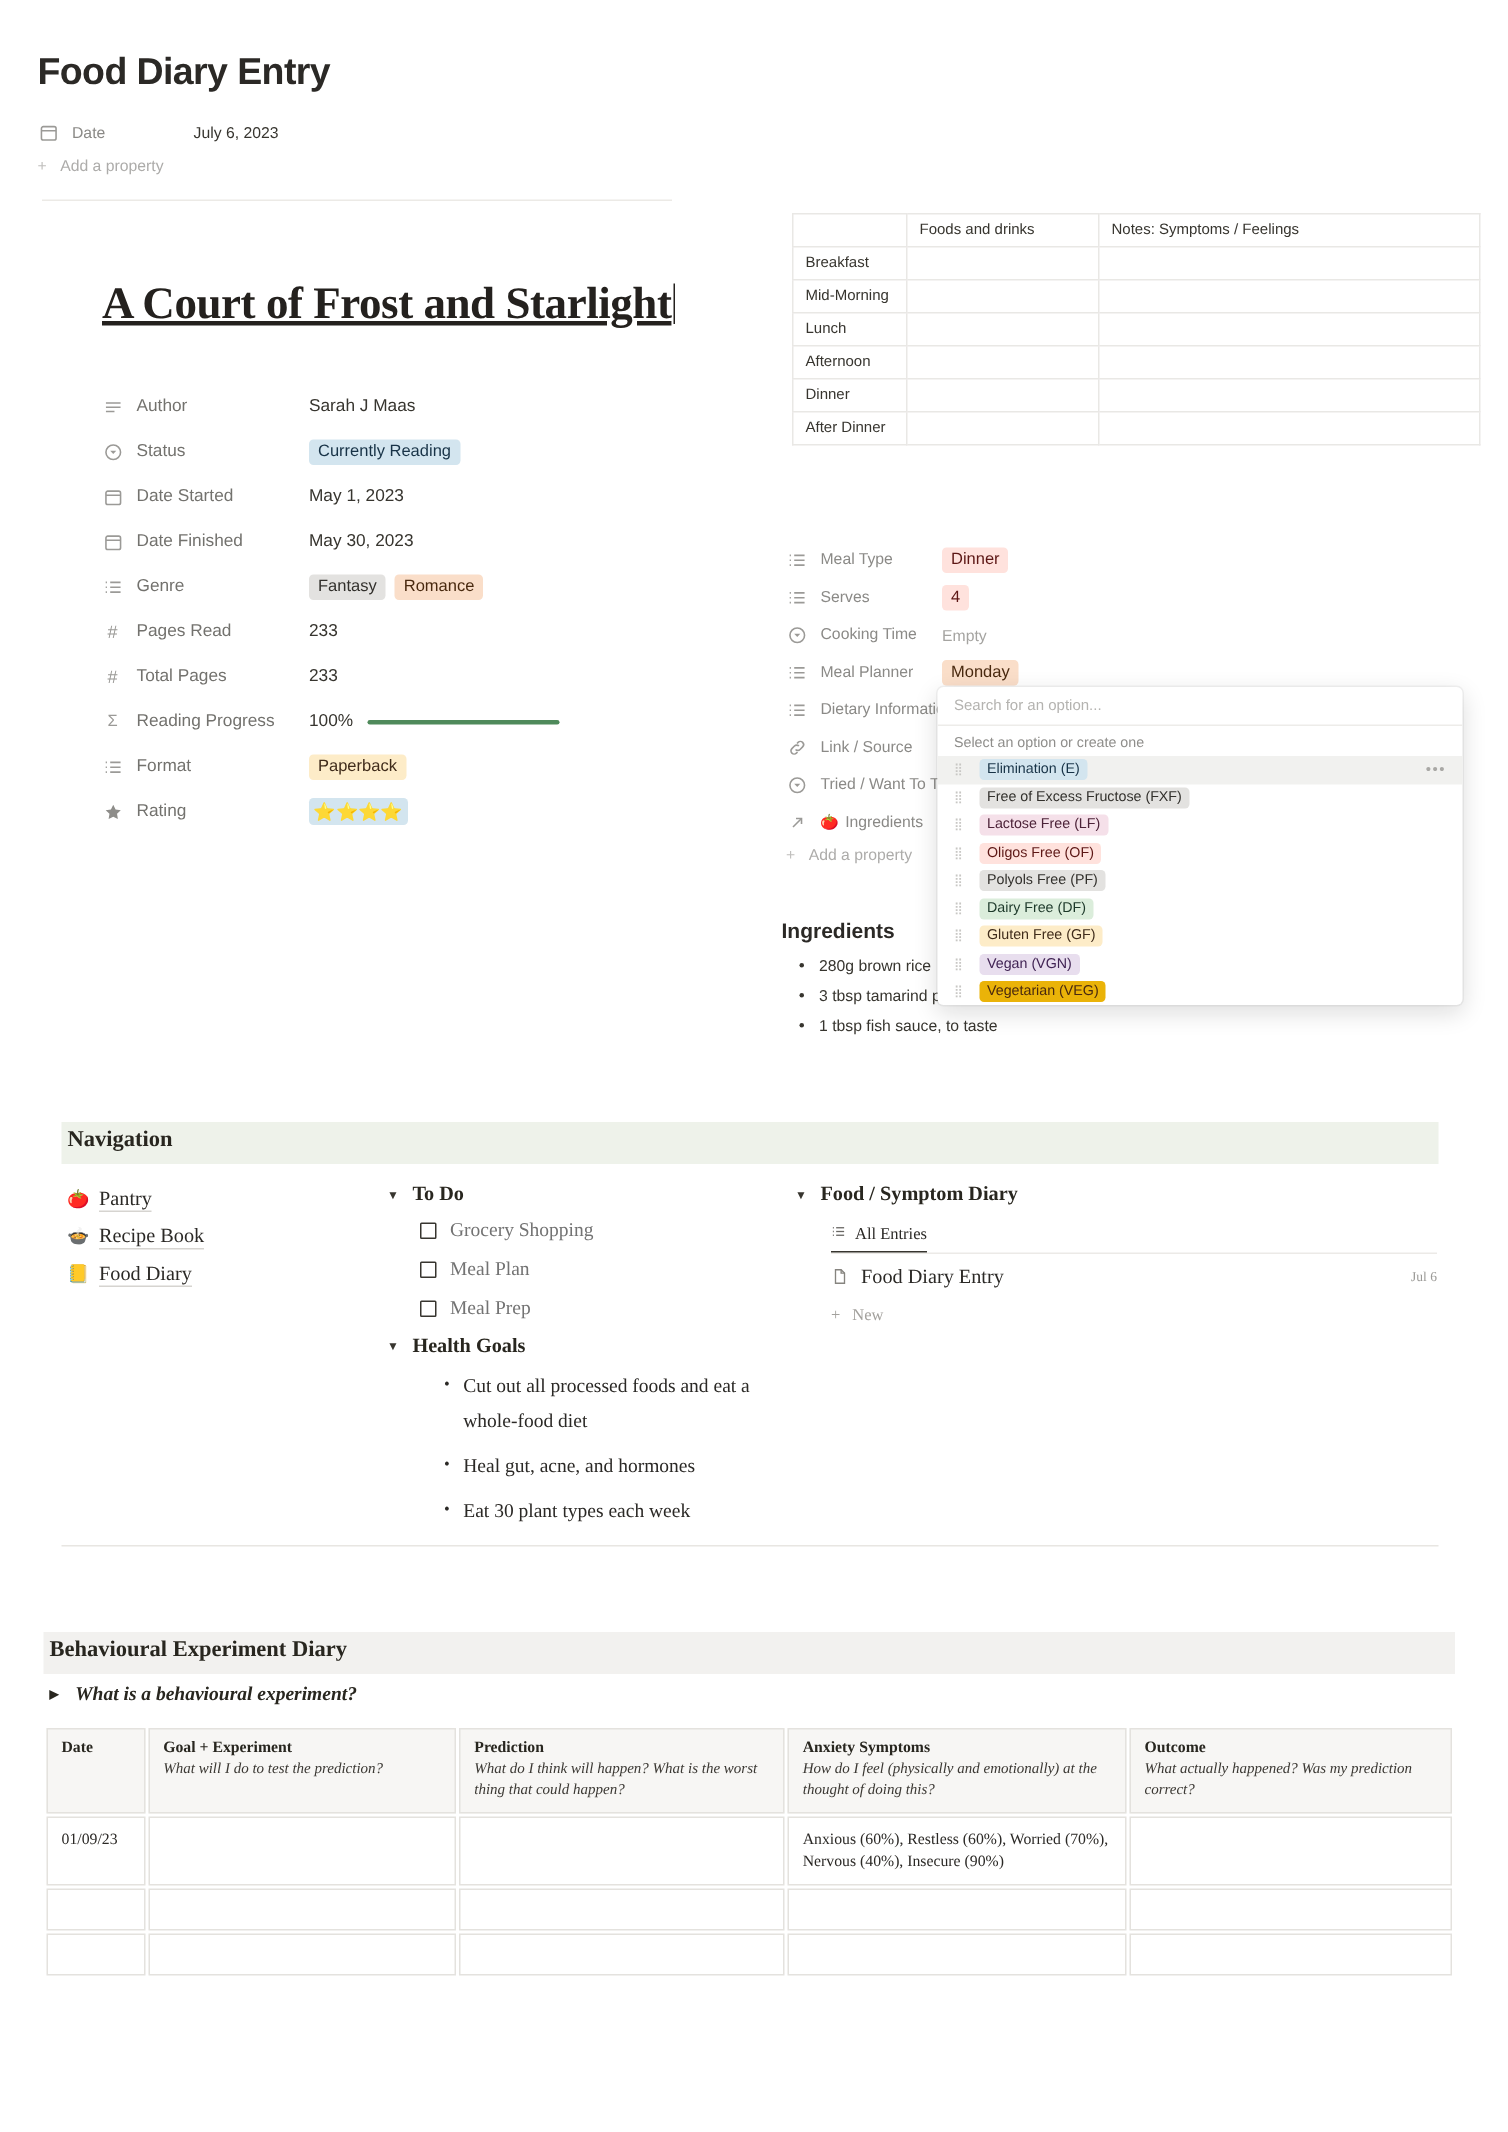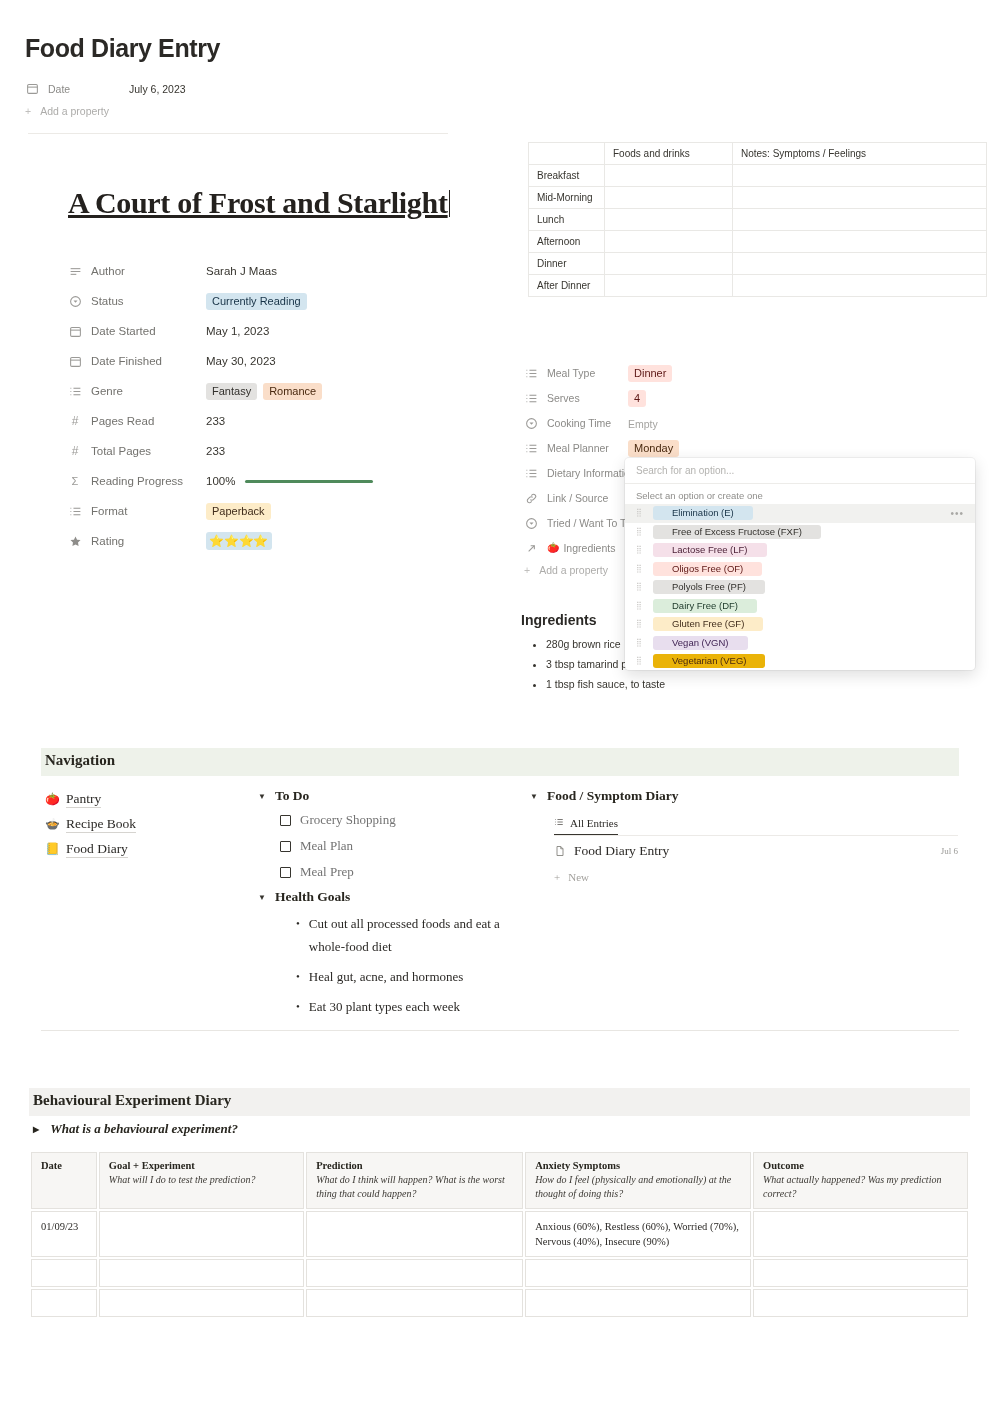--- a/index.html
+++ b/index.html
@@ -108,21 +108,21 @@
     height:26px; display:flex; align-items:center; padding:0 11px;
     border-bottom:1px solid #edece9; font-size:10px; color:#b4b3b0;
   }
   .dd-hint { padding:6px 11px 3px; font-size:9.5px; color:#8f8e8b; }
   .dd-item { display:flex; align-items:center; height:18.5px; padding:0 11px; }
   .dd-item.sel { background:#f1f1ef; }
   .dd-grip {
     width:8px; margin-right:9px; flex:none; color:#c8c7c4;
     font-size:8px; line-height:8px; letter-spacing:1px;
   }
-  .dd-tag { display:inline-block; padding:0px 19px; border-radius:3px; font-size:9.5px; line-height:14px; }
+  .dd-tag { display:inline-block; padding:0px 5px; border-radius:3px; font-size:9.5px; line-height:14px; }
   .dd-more { margin-left:auto; color:#a9a8a5; font-size:10px; letter-spacing:1px; }
 
   
   .nav-band {
     position:absolute; left:41px; top:748px; width:918px; height:28px;
     background:#eef2ea;
   }
   .nav-title {
     position:absolute; left:45px; top:752px;
     font-family:"Liberation Serif", serif; font-size:15px; font-weight:700; color:#28261f;

